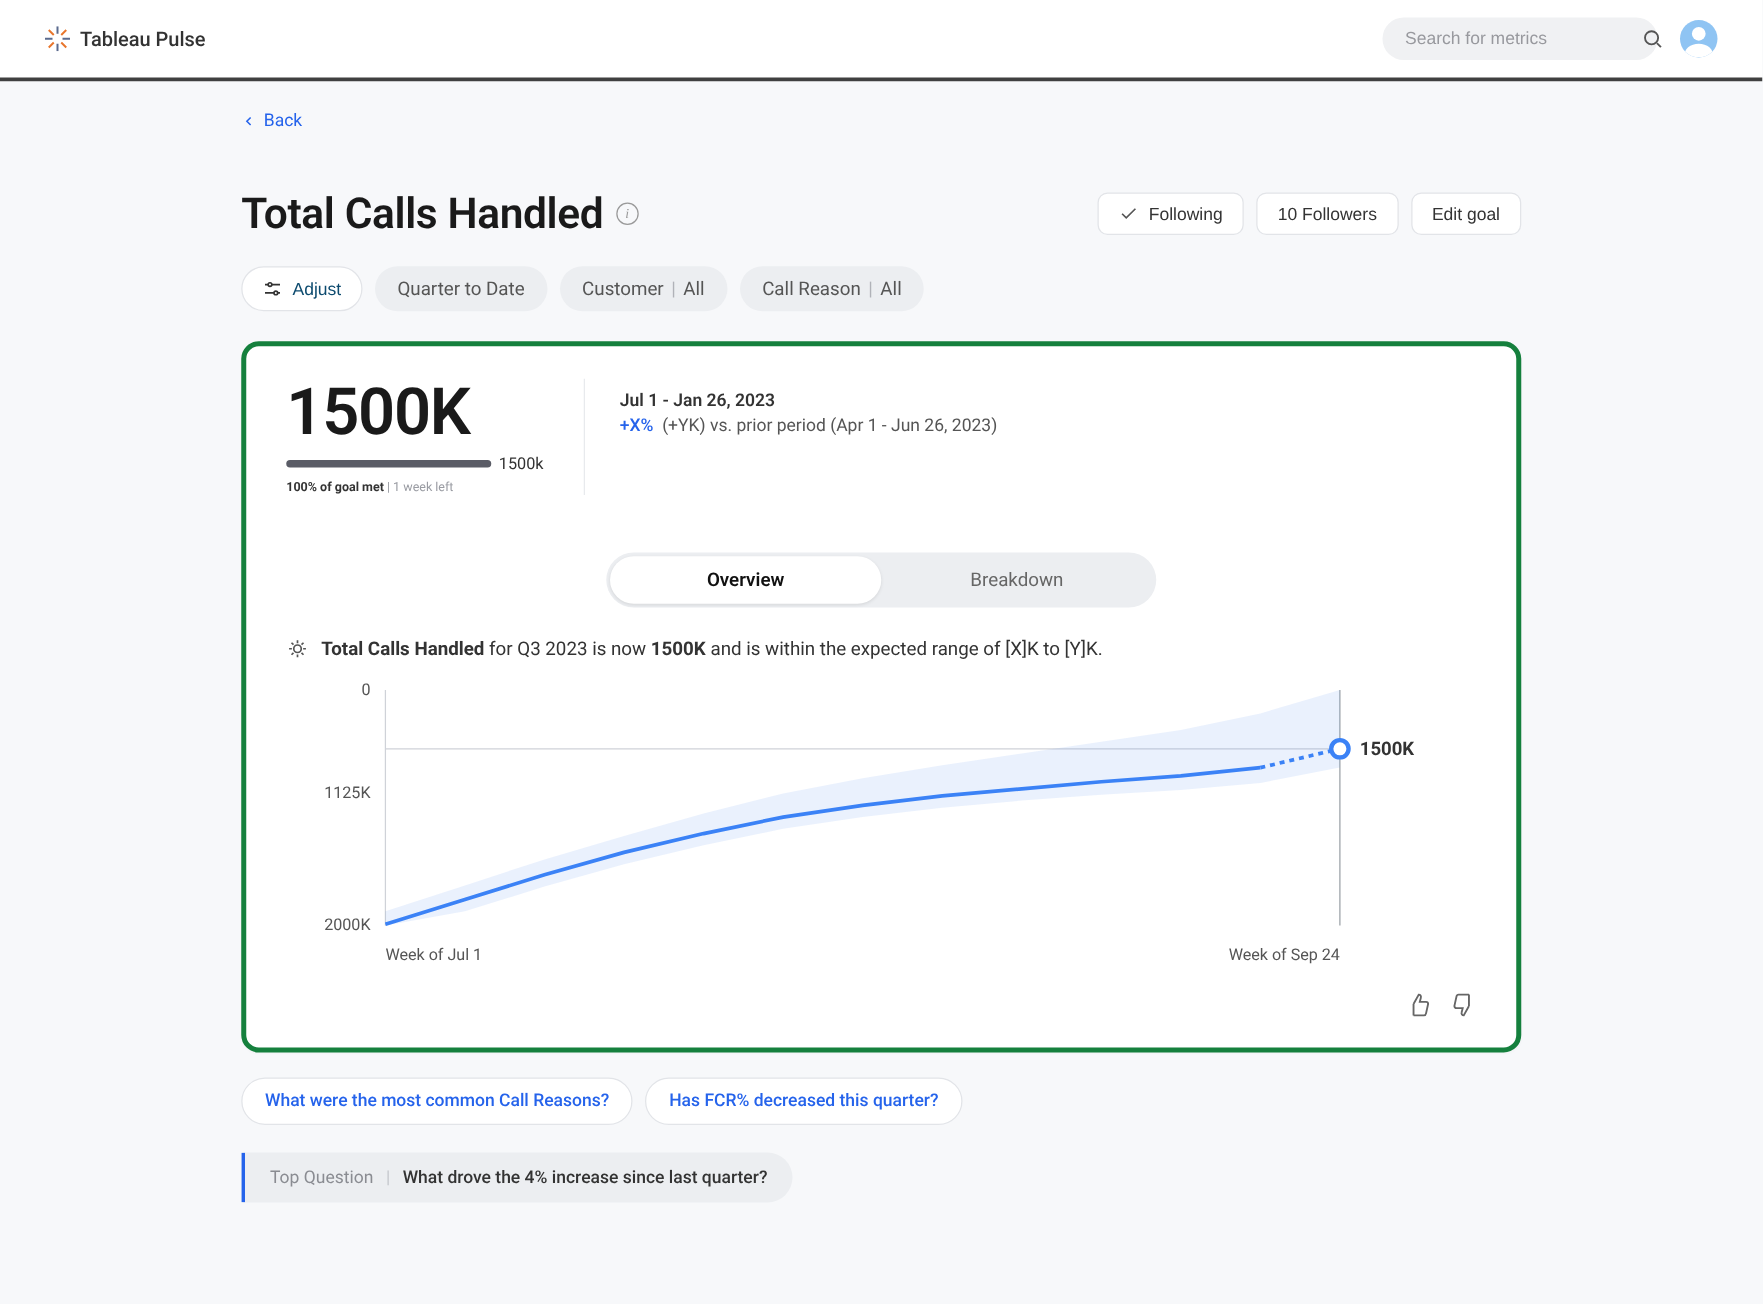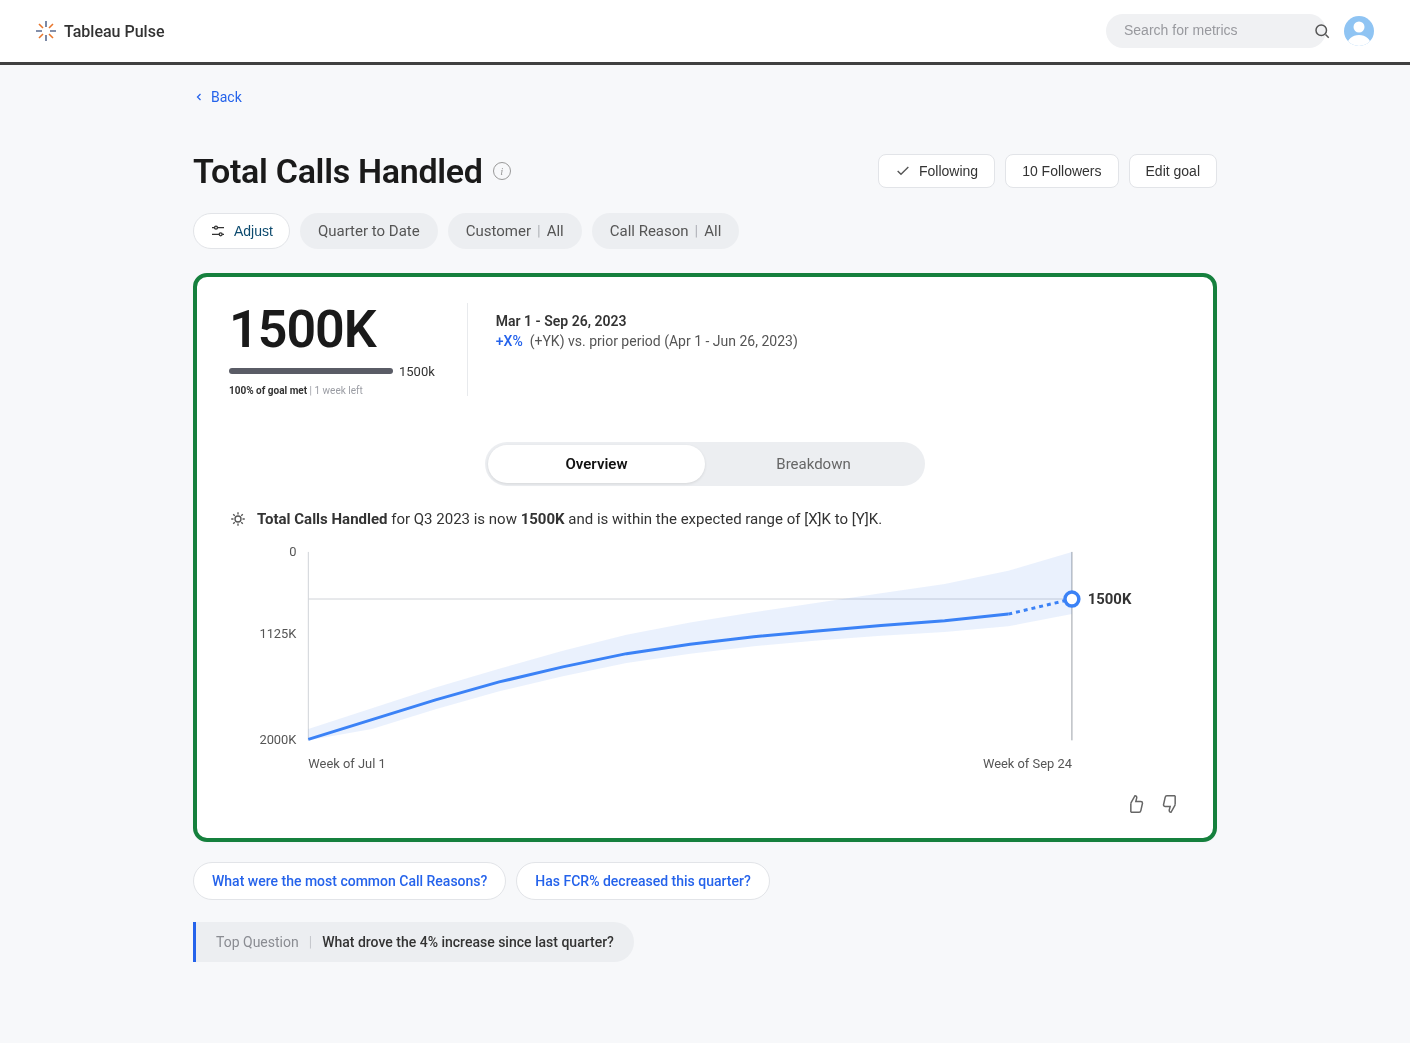--- a/index.html
+++ b/index.html
@@ -249,21 +249,21 @@
         <div class="big-number">1500K</div>
         <div class="goal-bar-row">
           <div class="goal-bar"></div>
           <span class="goal-max">1500k</span>
         </div>
         <div class="goal-text">
           <b>100% of goal met</b><span class="light"> | 1 week left</span>
         </div>
       </div>
       <div class="period-block">
-        <div class="period-range">Mar 1 - Sep 26, 2023</div>
+        <div class="period-range">Jul 1 - Jan 26, 2023</div>
         <div class="period-delta">
           <span class="blue">+X%</span>&nbsp;&nbsp;<span>(+YK) vs. prior period (Apr 1 - Jun 26, 2023)</span>
         </div>
       </div>
     </div>
 
     <div class="tabs-wrap">
       <div class="seg-tabs">
         <div class="seg-tab active">Overview</div>
         <div class="seg-tab">Breakdown</div>

